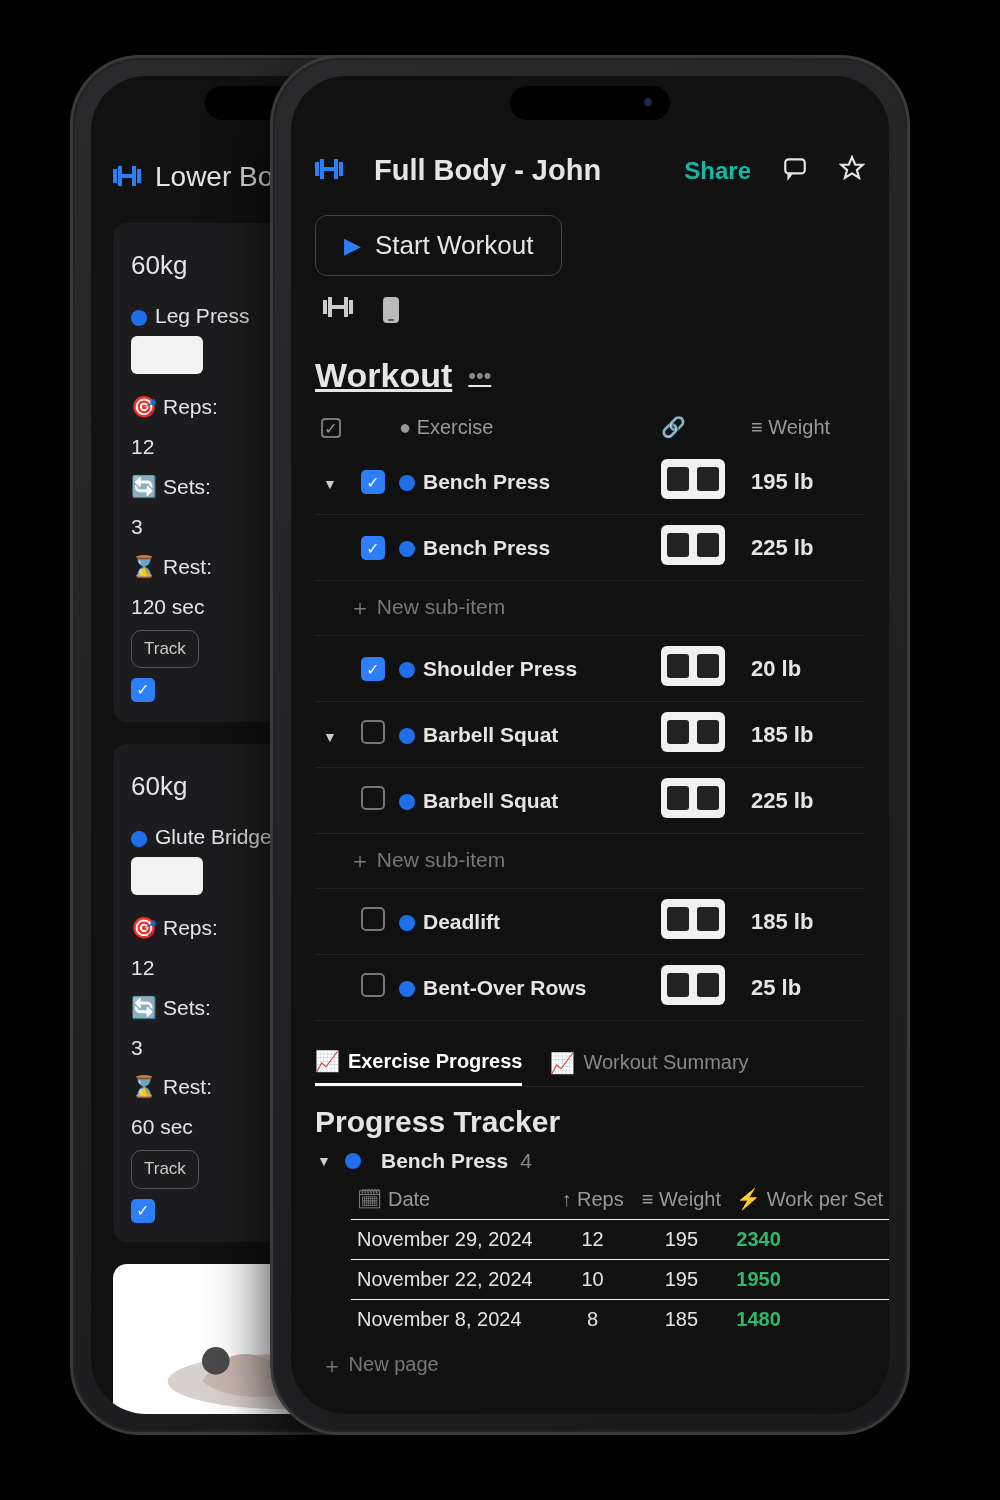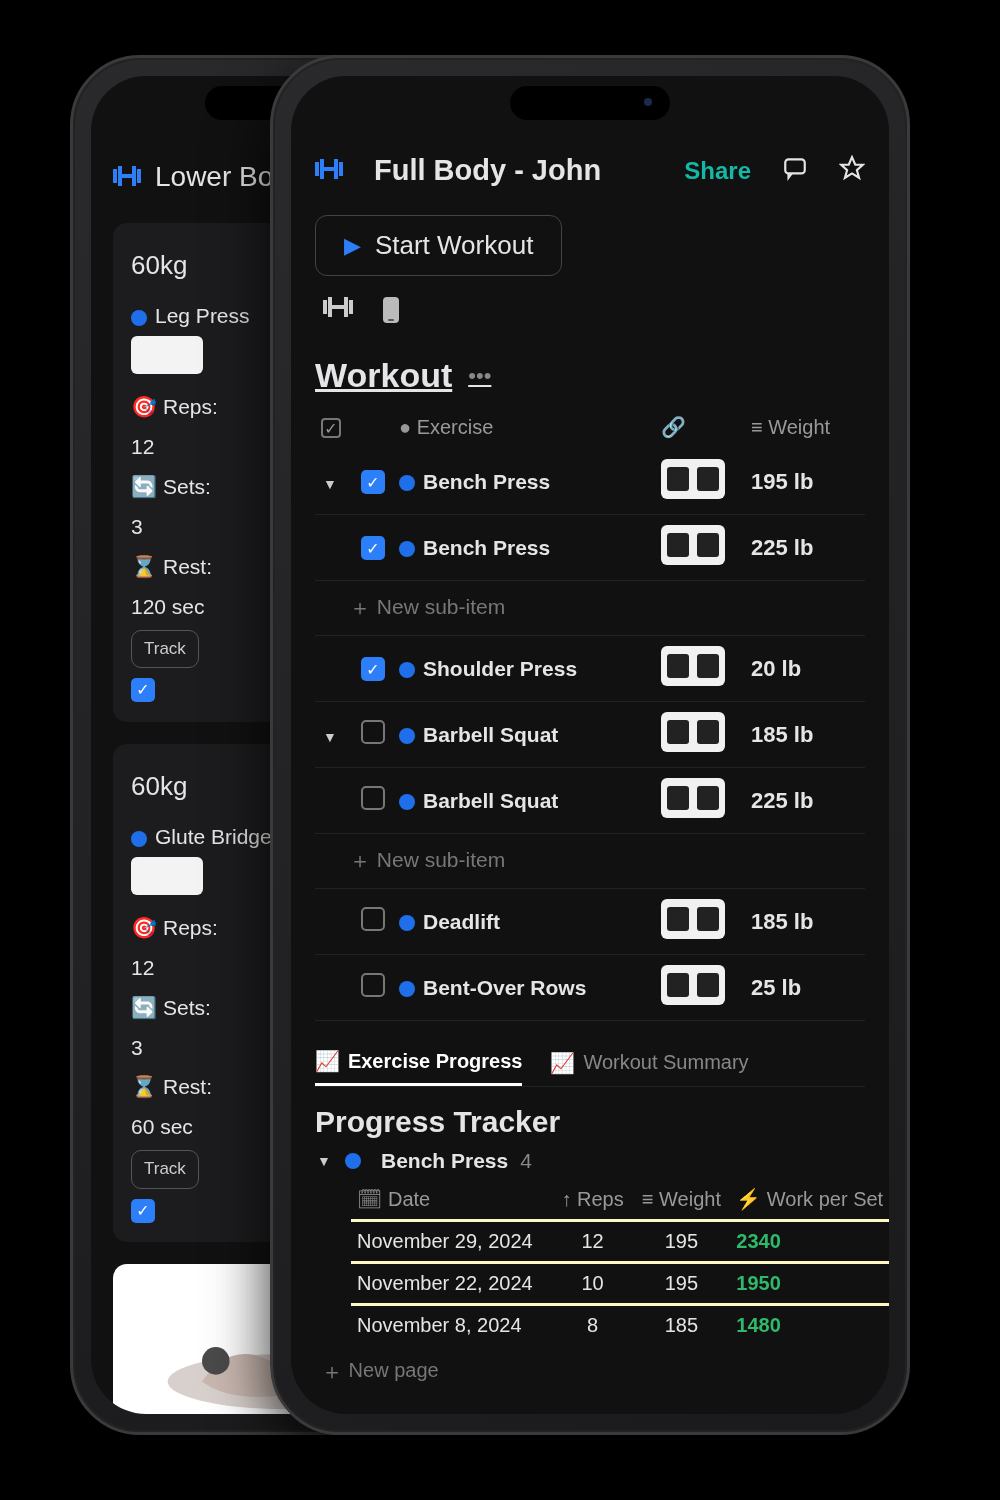--- a/index.html
+++ b/index.html
@@ -123,21 +123,21 @@
   .tab.active{color:#fff;font-weight:600;border-bottom:3px solid #fff;}
 
   .h2{font-size:30px;font-weight:700;margin:18px 0 10px 0;}
 
   .tracker-head{display:flex;align-items:center;gap:12px;font-size:21px;font-weight:600;margin-bottom:6px;}
   .tracker-head .cnt{color:#888;font-weight:400;}
 
   table.tracker{width:100%;border-collapse:collapse;font-size:20px;margin-left:36px;}
   table.tracker th{color:#999;font-weight:500;text-align:left;padding:8px 6px;}
   table.tracker th.r, table.tracker td.r{text-align:center;}
-  table.tracker td{padding:8px 6px;border-top:3px solid #fef9c3;}
+  table.tracker td{padding:8px 6px;border-top:1px solid #fef9c3;}
   .work{color:#2fb96a;font-weight:600;}
 
   .newpage{color:#777;padding:12px 6px;font-size:20px;}
 
   .plus{font-size:22px;vertical-align:middle;}
 
   
   .btn-side{position:absolute;background:#2b2b2d;border-radius:3px;}
   .phone-back .b1{left:-6px;top:235px;width:6px;height:50px;}
   .phone-back .b2{left:-6px;top:310px;width:6px;height:100px;}

